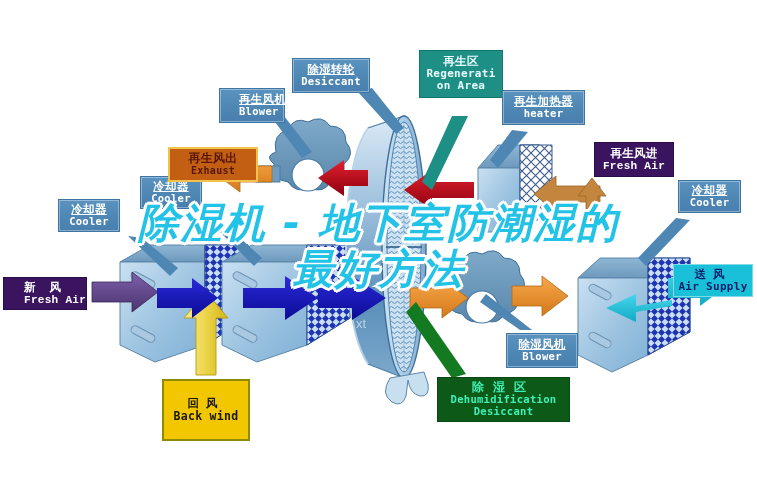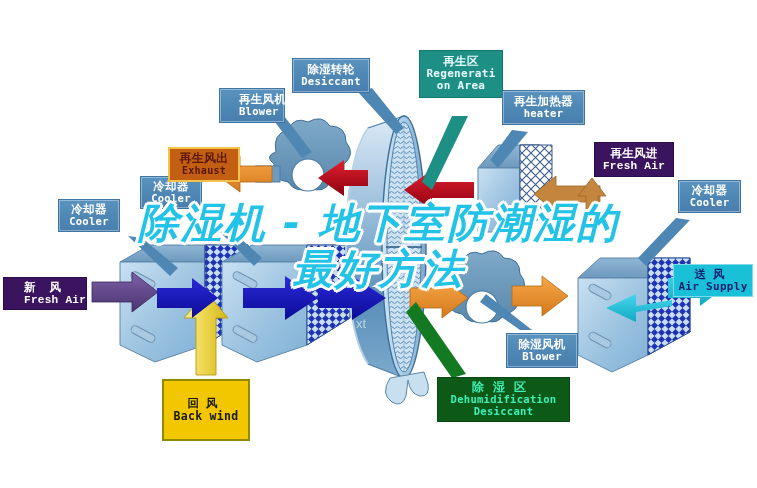--- a/index.html
+++ b/index.html
@@ -46,21 +46,21 @@
     font-weight: bold;
   }
 
   
   .lbl-blue {
     background: linear-gradient(180deg, #5b93c0 0%, #4e86b4 55%, #487fae 100%);
     border: 1px solid #3f75a2;
     color: #ffffff;
     box-shadow: 0 0 0 1px rgba(255,255,255,0.35) inset;
   }
-  .lbl-blue .cn { font-size: 11.5px; }
+  .lbl-blue .cn { font-size: 11.5px; text-decoration: underline; }
   .lbl-blue .en { font-size: 10.5px; }
 
   
   .lbl-teal {
     background: #1d8f84;
     border: 1px solid #14776d;
     color: #e8fbff;
   }
   .lbl-teal .cn { font-size: 11.5px; }
   .lbl-teal .en { font-size: 11px; }
@@ -373,21 +373,21 @@
     <span class="cn">再生区</span>
     <span class="en">Regenerati</span>
     <span class="en">on Area</span>
   </div>
 
   <div class="label lbl-blue" style="left:502px; top:90px; width:83px; padding:4px 5px;">
     <span class="cn">再生加热器</span>
     <span class="en">heater</span>
   </div>
 
-  <div class="label lbl-orange" style="left:168px; top:147px; width:72px; padding:3px 4px;">
+  <div class="label lbl-orange" style="left:168px; top:147px; width:90px; padding:3px 4px;">
     <span class="cn">再生风出</span>
     <span class="en">Exhaust</span>
   </div>
 
   <div class="label lbl-purple" style="left:594px; top:142px; width:80px; padding:4px 5px;">
     <span class="cn">再生风进</span>
     <span class="en">Fresh Air</span>
   </div>
 
   <div class="label lbl-blue" style="left:678px; top:180px; width:63px; padding:3px 4px;">

